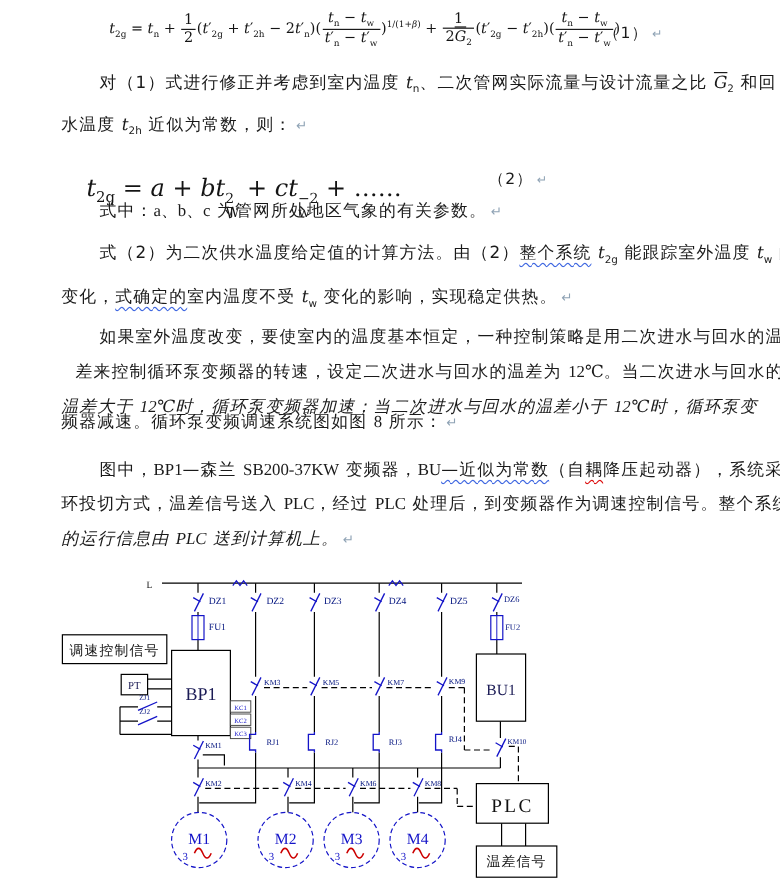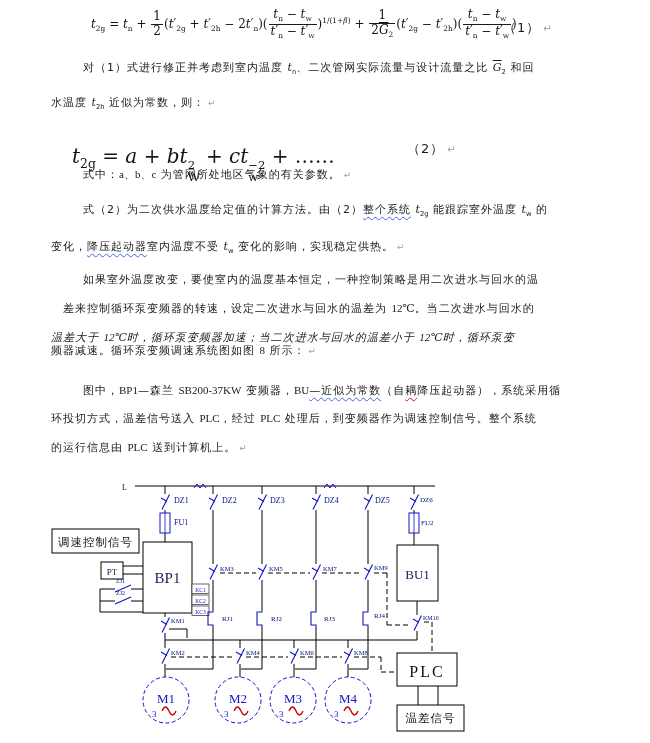--- a/index.html
+++ b/index.html
@@ -1,20 +1,20 @@
 <!DOCTYPE html>
 <html><head>
 <meta charset="utf-8">
 <style>
   html,body{margin:0;padding:0;}
   body{
     width:650px;height:743px;background:#ffffff;position:relative;overflow:hidden;
     font-family:"DejaVu Sans",sans-serif;color:#1a1a1a;
   }
-  .tl{position:absolute;white-space:nowrap;font-size:11px;letter-spacing:1px;line-height:1.4;}
+  .tl{position:absolute;white-space:nowrap;font-size:14px;letter-spacing:1px;line-height:1.4;}
   .tl i, .eq i{font-family:"DejaVu Serif",serif;font-style:italic;letter-spacing:0;}
   sub,sup{font-size:0.62em;letter-spacing:0;}
   .lat{font-family:"Liberation Serif","DejaVu Serif",serif;letter-spacing:0;}
   .eq{position:absolute;white-space:nowrap;font-family:"DejaVu Serif",serif;font-size:16px;color:#141414;}
   .eq1{font-size:12px;margin-left:16px;}
   .eq2{font-size:20px;margin-top:16px;}
   .eqnum{position:absolute;font-size:13px;letter-spacing:1px;}
   .fr{display:inline-block;text-align:center;vertical-align:middle;margin:0 1px;}
   .fr .nu{display:block;border-bottom:1px solid #1a1a1a;padding:0 2px;line-height:1.15;}
   .fr .de{display:block;padding:0 2px;line-height:1.15;}
@@ -48,30 +48,30 @@
       <span>W</span>
     </span> + <i>ct</i><span class="stk">
       <span>−2</span>
       <span>w</span>
     </span> + ……</div>
 <div class="eqnum" style="left:407px;top:140px;">（2）<span class="mark">↵</span></div>
 
 <div class="tl" style="left:83px;top:167px;">式中：<span class="lat">a、b、c</span> 为管网所处地区气象的有关参数。<span class="mark">↵</span></div>
 
 <div class="tl" style="left:83px;top:202px;">式（2）为二次供水温度给定值的计算方法。由（2）<span class="sqb">整个系统</span> <i>t</i><sub>2g</sub> 能跟踪室外温度 <i>t</i><sub>w</sub> 的</div>
-<div class="tl" style="left:51px;top:239px;">变化，<span class="sqb">降压起动器</span>室内温度不受 <i>t</i><sub>w</sub> 变化的影响，实现稳定供热。<span class="mark">↵</span></div>
+<div class="tl" style="left:51px;top:239px;">变化，<span class="sqb">式确定的</span>室内温度不受 <i>t</i><sub>w</sub> 变化的影响，实现稳定供热。<span class="mark">↵</span></div>
 
 <div class="tl" style="left:83px;top:272px;">如果室外温度改变，要使室内的温度基本恒定，一种控制策略是用二次进水与回水的温</div>
 <div class="tl" style="left:63px;top:301px;">差来控制循环泵变频器的转速，设定二次进水与回水的温差为 <span class="lat">12℃</span>。当二次进水与回水的</div>
 <div class="tl" style="left:51px;top:330px;font-style:italic;">温差大于 <span class="lat">12℃</span>时，循环泵变频器加速；当二次进水与回水的温差小于 <span class="lat">12℃</span>时，循环泵变</div>
 <div class="tl" style="left:51px;top:343px;">频器减速。循环泵变频调速系统图如图 <span class="lat">8</span> 所示：<span class="mark">↵</span></div>
 
 <div class="tl" style="left:83px;top:383px;">图中，<span class="lat">BP1</span>—森兰 <span class="lat">SB200-37KW</span> 变频器，<span class="lat">BU</span><span class="sqb">—近似为常数</span>（自<span class="sqr">耦</span>降压起动器），系统采用循</div>
 <div class="tl" style="left:51px;top:411px;">环投切方式，温差信号送入 <span class="lat">PLC</span>，经过 <span class="lat">PLC</span> 处理后，到变频器作为调速控制信号。整个系统</div>
-<div class="tl" style="left:51px;top:440px;">的运行信息由 <span class="lat">PLC</span> 送到计算机上。<span class="mark">↵</span></div>
+<div class="tl" style="left:51px;top:440px;font-style:italic;">的运行信息由 <span class="lat">PLC</span> 送到计算机上。<span class="mark">↵</span></div>
 
 <svg id="schematic" width="430" height="268" viewBox="45 475 430 268">
   <defs>
     <g id="sw" stroke="#1414c8" fill="none" stroke-width="1.1">
       <line x1="4.5" y1="0.5" x2="-3" y2="15.5"></line>
       <line x1="-4" y1="4" x2="2" y2="7.5"></line>
     </g>
     <g id="fu">
       <rect x="-5" y="0" width="10" height="20" fill="#ffffff" stroke="#1414c8"></rect>
       <line x1="0" y1="0" x2="0" y2="20" stroke="#1414c8" stroke-width="0.8"></line>

